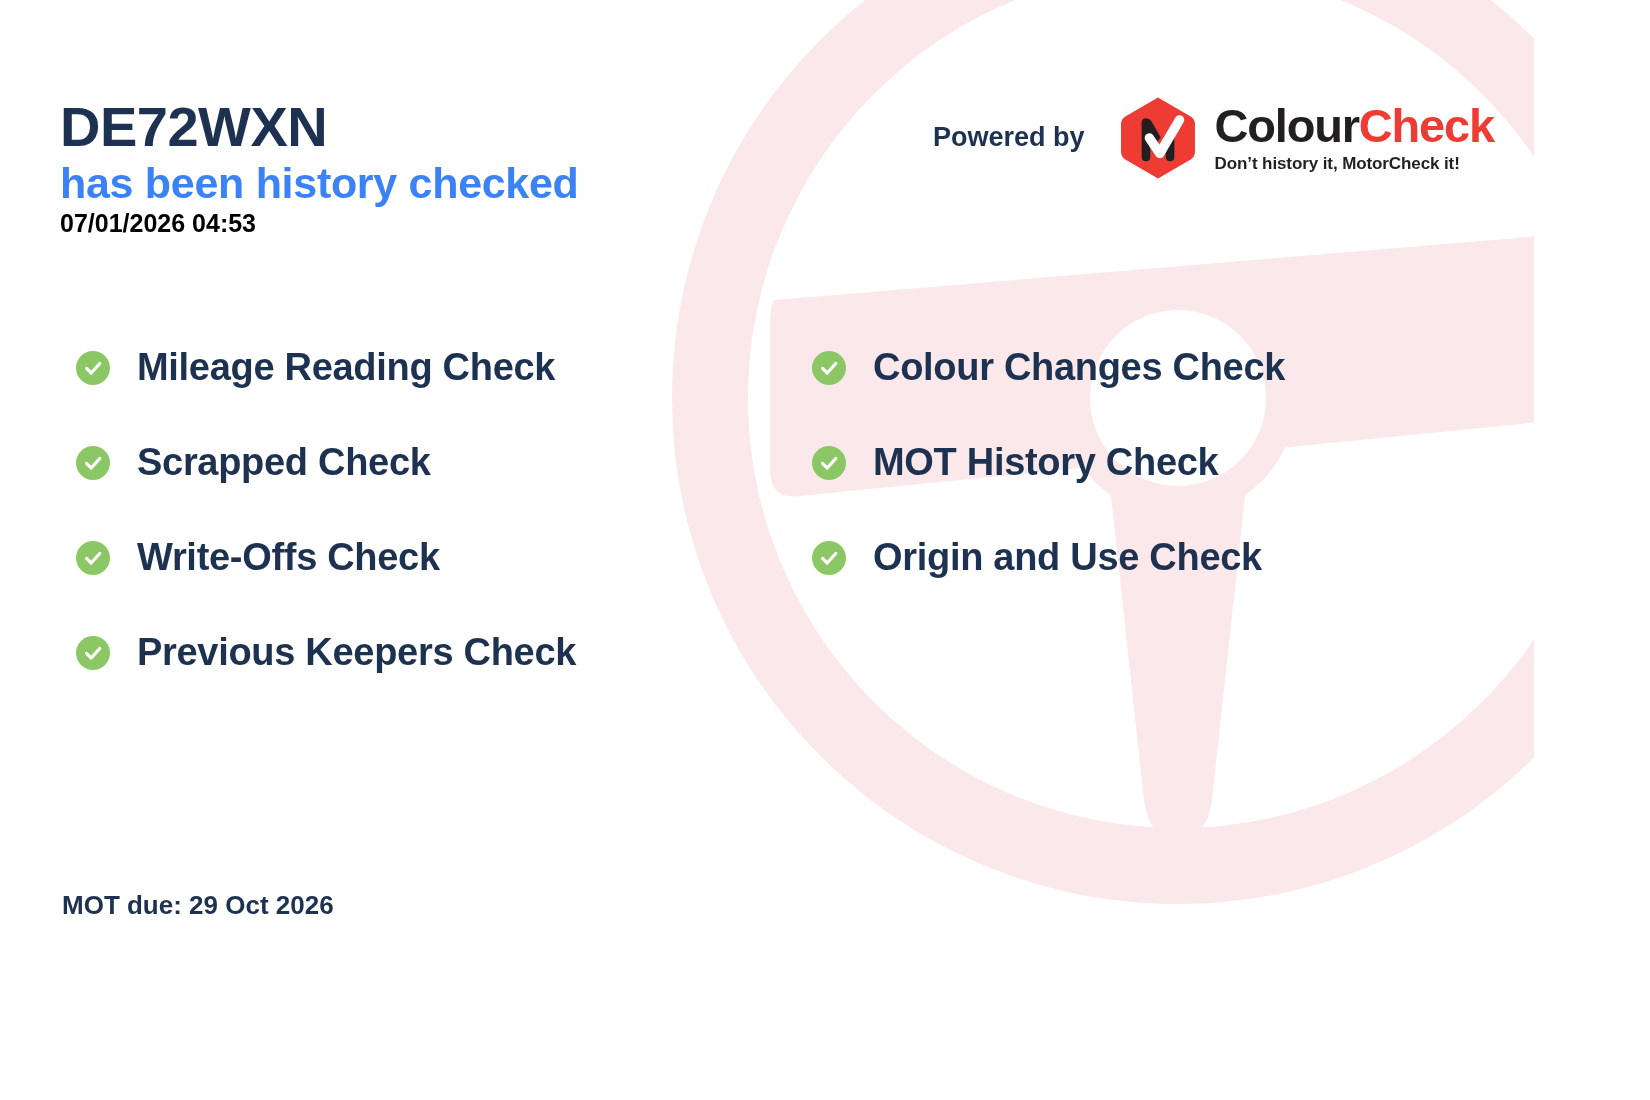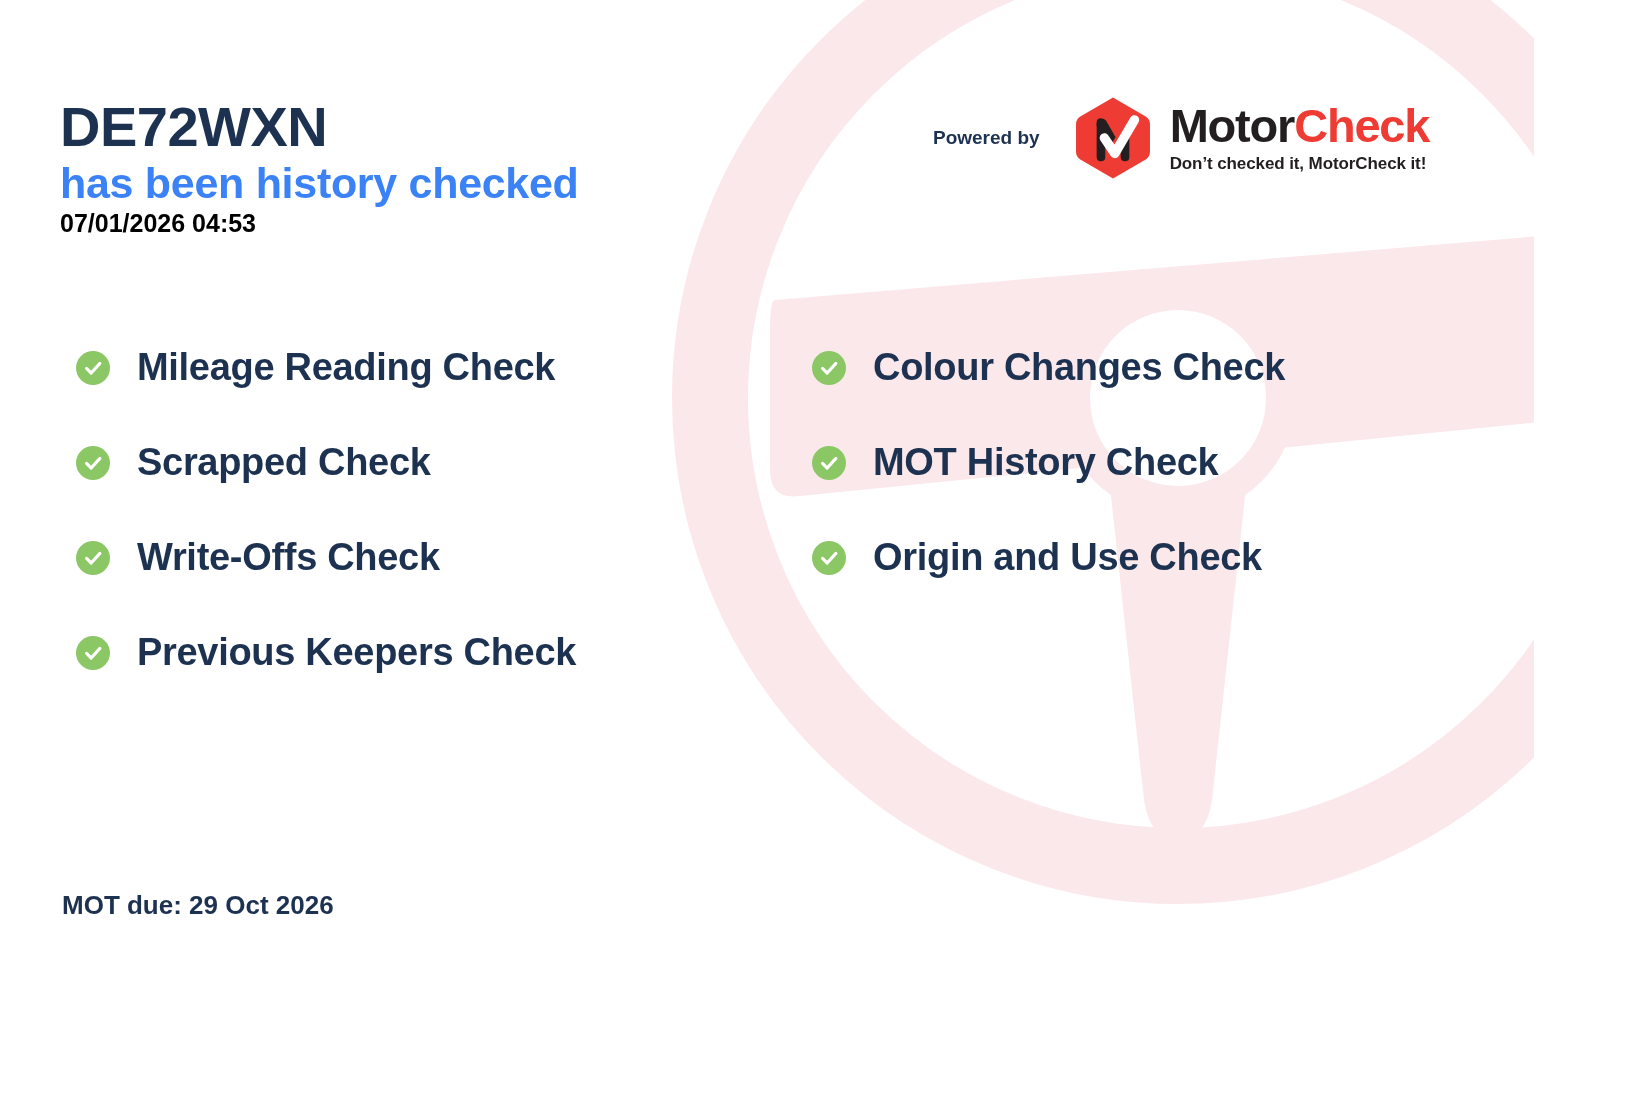--- a/index.html
+++ b/index.html
@@ -76,21 +76,21 @@
   
   .powered-row {
     position: absolute;
     left: 933px;
     top: 95px;
     display: flex;
     align-items: center;
     height: 85px;
   }
   .powered-label {
-    font-size: 19px;
+    font-size: 27px;
     font-weight: bold;
     color: #1d3150;
     white-space: nowrap;
     margin-right: 30px;
     text-align: center;
   }
   .logo-mark {
     width: 86px;
     height: 86px;
     position: relative;
@@ -202,23 +202,23 @@
           <path d="M31 32 Q31 27 36 27 Q40 27 42 30 L53 49 L46 60 L31 36 Z" fill="#231f20"></path>
 
           <path d="M69 46 L69 72 Q69 77 64 77 Q59 77 59 72 L59 55 Z" fill="#231f20"></path>
 
           <path d="M40 50 L52 68 L75 29" fill="none" stroke="#ffffff" stroke-width="11" stroke-linecap="round" stroke-linejoin="round"></path>
         </svg>
       </div>
 
       <div class="logo-wordmark">
         <div class="wordmark-top">
-          <span class="wordmark-motor">Motor</span><span class="wordmark-check">Check</span>
+          <span class="wordmark-motor">Colour</span><span class="wordmark-check">Check</span>
         </div>
-        <div class="wordmark-tagline">Don’t checked it, MotorCheck it!</div>
+        <div class="wordmark-tagline">Don’t history it, MotorCheck it!</div>
       </div>
     </div>
 
     <div class="check-col col-left">
 
       <div class="check-item">
         <span class="check-icon">
           <svg width="22" height="22" viewBox="0 0 24 24" aria-hidden="true">
               <path d="M5 12.5 L10 17.5 L19.5 7" fill="none" stroke="#ffffff" stroke-width="3.4" stroke-linecap="round" stroke-linejoin="round"></path>
             </svg>

